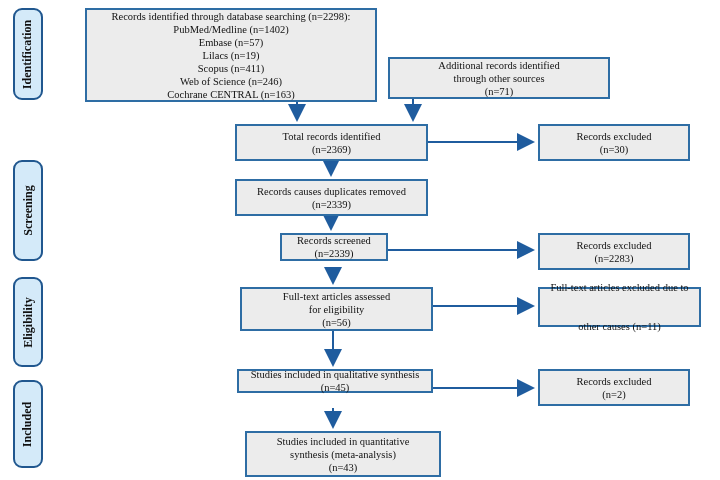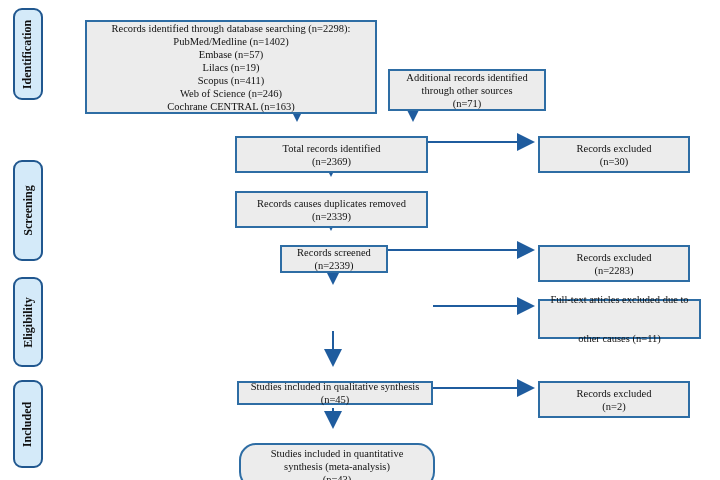--- a/index.html
+++ b/index.html
@@ -29,21 +29,20 @@
     border:2px solid var(--box-border);
     display:flex;
     flex-direction:column;
     justify-content:center;
     align-items:center;
     text-align:center;
     color:var(--text);
     font-size:10.5px;
     line-height:13px;
     padding:1px 4px;
-    margin-top:12px;
   }
   .box .bline{display:block;white-space:nowrap;}
   .stage{
     position:absolute;
     z-index:2;
     box-sizing:border-box;
     background:var(--stage-fill);
     border:2px solid var(--stage-border);
     border-radius:9px;
     display:flex;
@@ -98,21 +97,21 @@
   <div class="box" style="left:85px;top:8px;width:292px;height:94px;">
     <span class="bline">Records identified through database searching (n=2298):</span>
     <span class="bline">PubMed/Medline (n=1402)</span>
     <span class="bline">Embase (n=57)</span>
     <span class="bline">Lilacs (n=19)</span>
     <span class="bline">Scopus (n=411)</span>
     <span class="bline">Web of Science (n=246)</span>
     <span class="bline">Cochrane CENTRAL (n=163)</span>
   </div>
 
-  <div class="box" style="left:388px;top:57px;width:158px;height:42px;">
+  <div class="box" style="left:388px;top:57px;width:222px;height:42px;">
     <span class="bline">Additional records identified</span>
     <span class="bline">through other sources</span>
     <span class="bline">(n=71)</span>
   </div>
 
   <div class="box" style="left:235px;top:124px;width:193px;height:37px;">
     <span class="bline">Total records identified</span>
     <span class="bline">(n=2369)</span>
   </div>
 
@@ -129,35 +128,40 @@
   <div class="box" style="left:280px;top:233px;width:108px;height:28px;">
     <span class="bline">Records screened</span>
     <span class="bline">(n=2339)</span>
   </div>
 
   <div class="box" style="left:538px;top:233px;width:152px;height:37px;">
     <span class="bline">Records excluded</span>
     <span class="bline">(n=2283)</span>
   </div>
 
+  <div class="box" style="left:240px;top:287px;width:193px;height:44px;">
+    <span class="bline">Full-text articles assessed</span>
+    <span class="bline">for eligibility</span>
+    <span class="bline">(n=56)</span>
+  </div>
 
   <div class="box" style="left:538px;top:287px;width:163px;height:40px;gap:26px;">
     <span class="bline">Full-text articles excluded due to</span>
     <span class="bline">other causes (n=11)</span>
   </div>
 
   <div class="box" style="left:237px;top:369px;width:196px;height:24px;">
     <span class="bline">Studies included in qualitative synthesis</span>
     <span class="bline">(n=45)</span>
   </div>
 
   <div class="box" style="left:538px;top:369px;width:152px;height:37px;">
     <span class="bline">Records excluded</span>
     <span class="bline">(n=2)</span>
   </div>
 
-  <div class="box" style="left:239px;top:431px;width:196px;height:46px;border-radius:17px;">
+  <div class="box" style="left:245px;top:431px;width:196px;height:46px;">
     <span class="bline">Studies included in quantitative</span>
     <span class="bline">synthesis (meta-analysis)</span>
     <span class="bline">(n=43)</span>
   </div>
 
 </div>
 
 </body></html>

